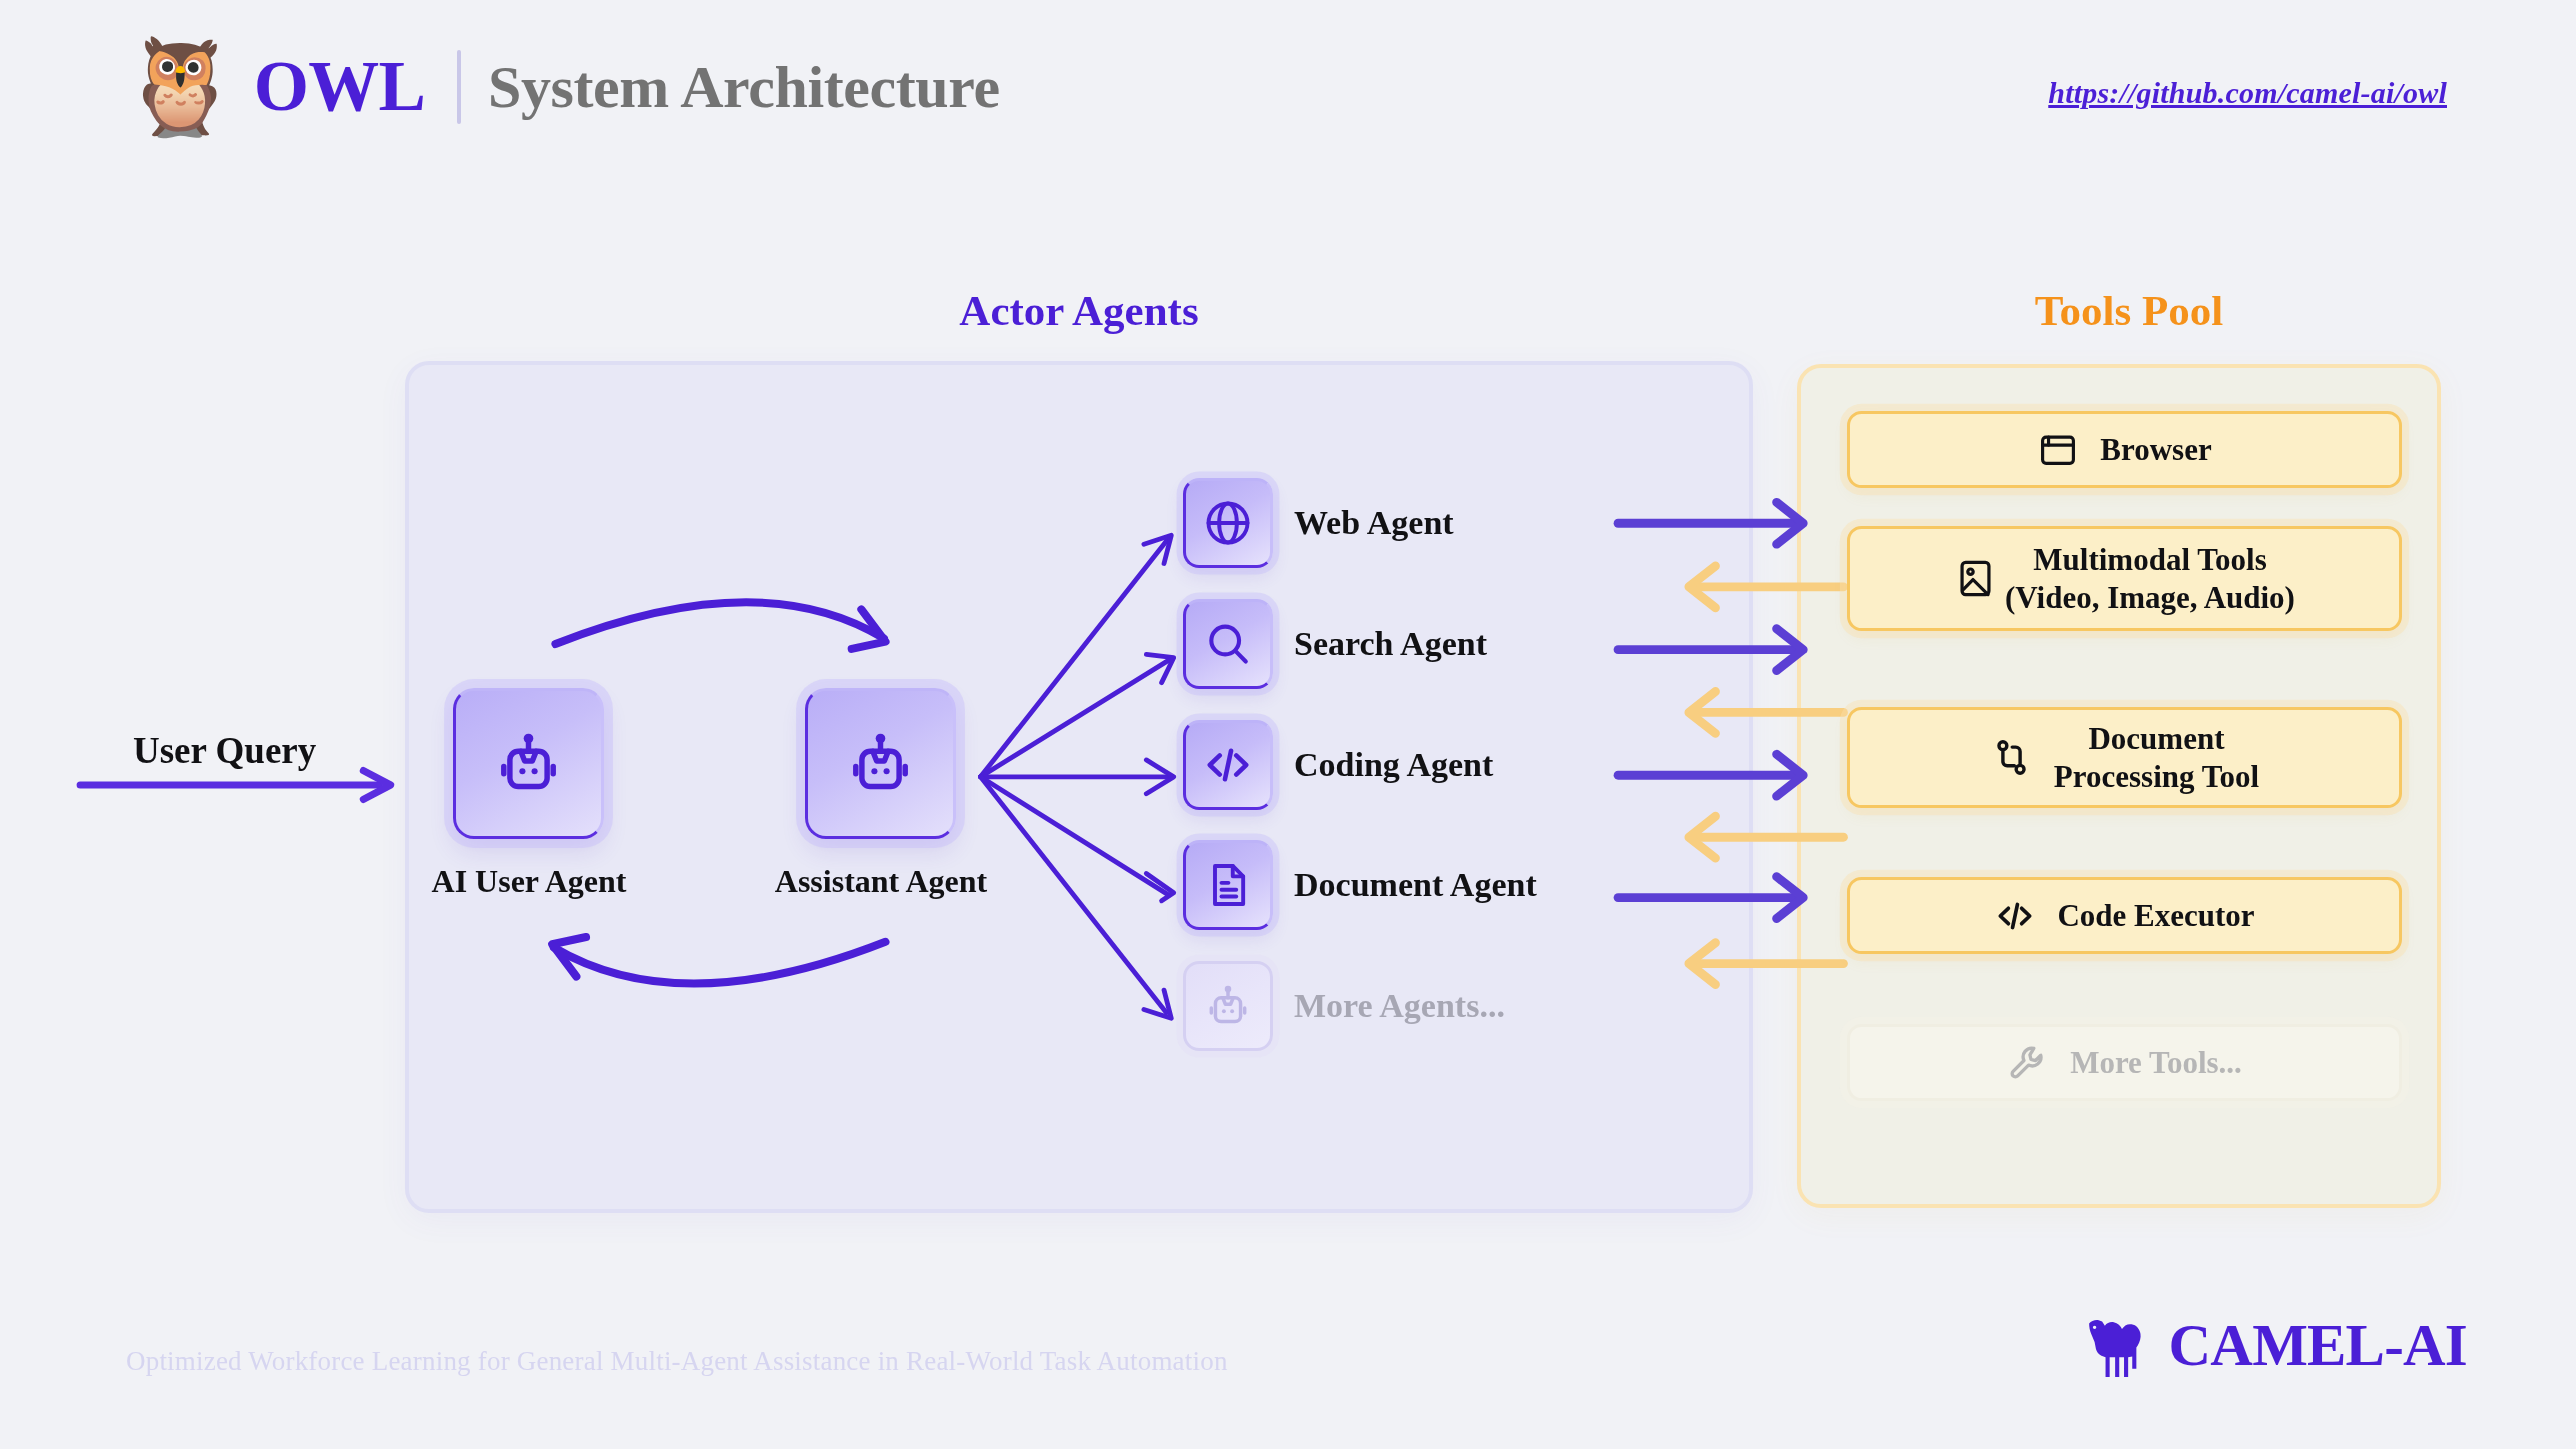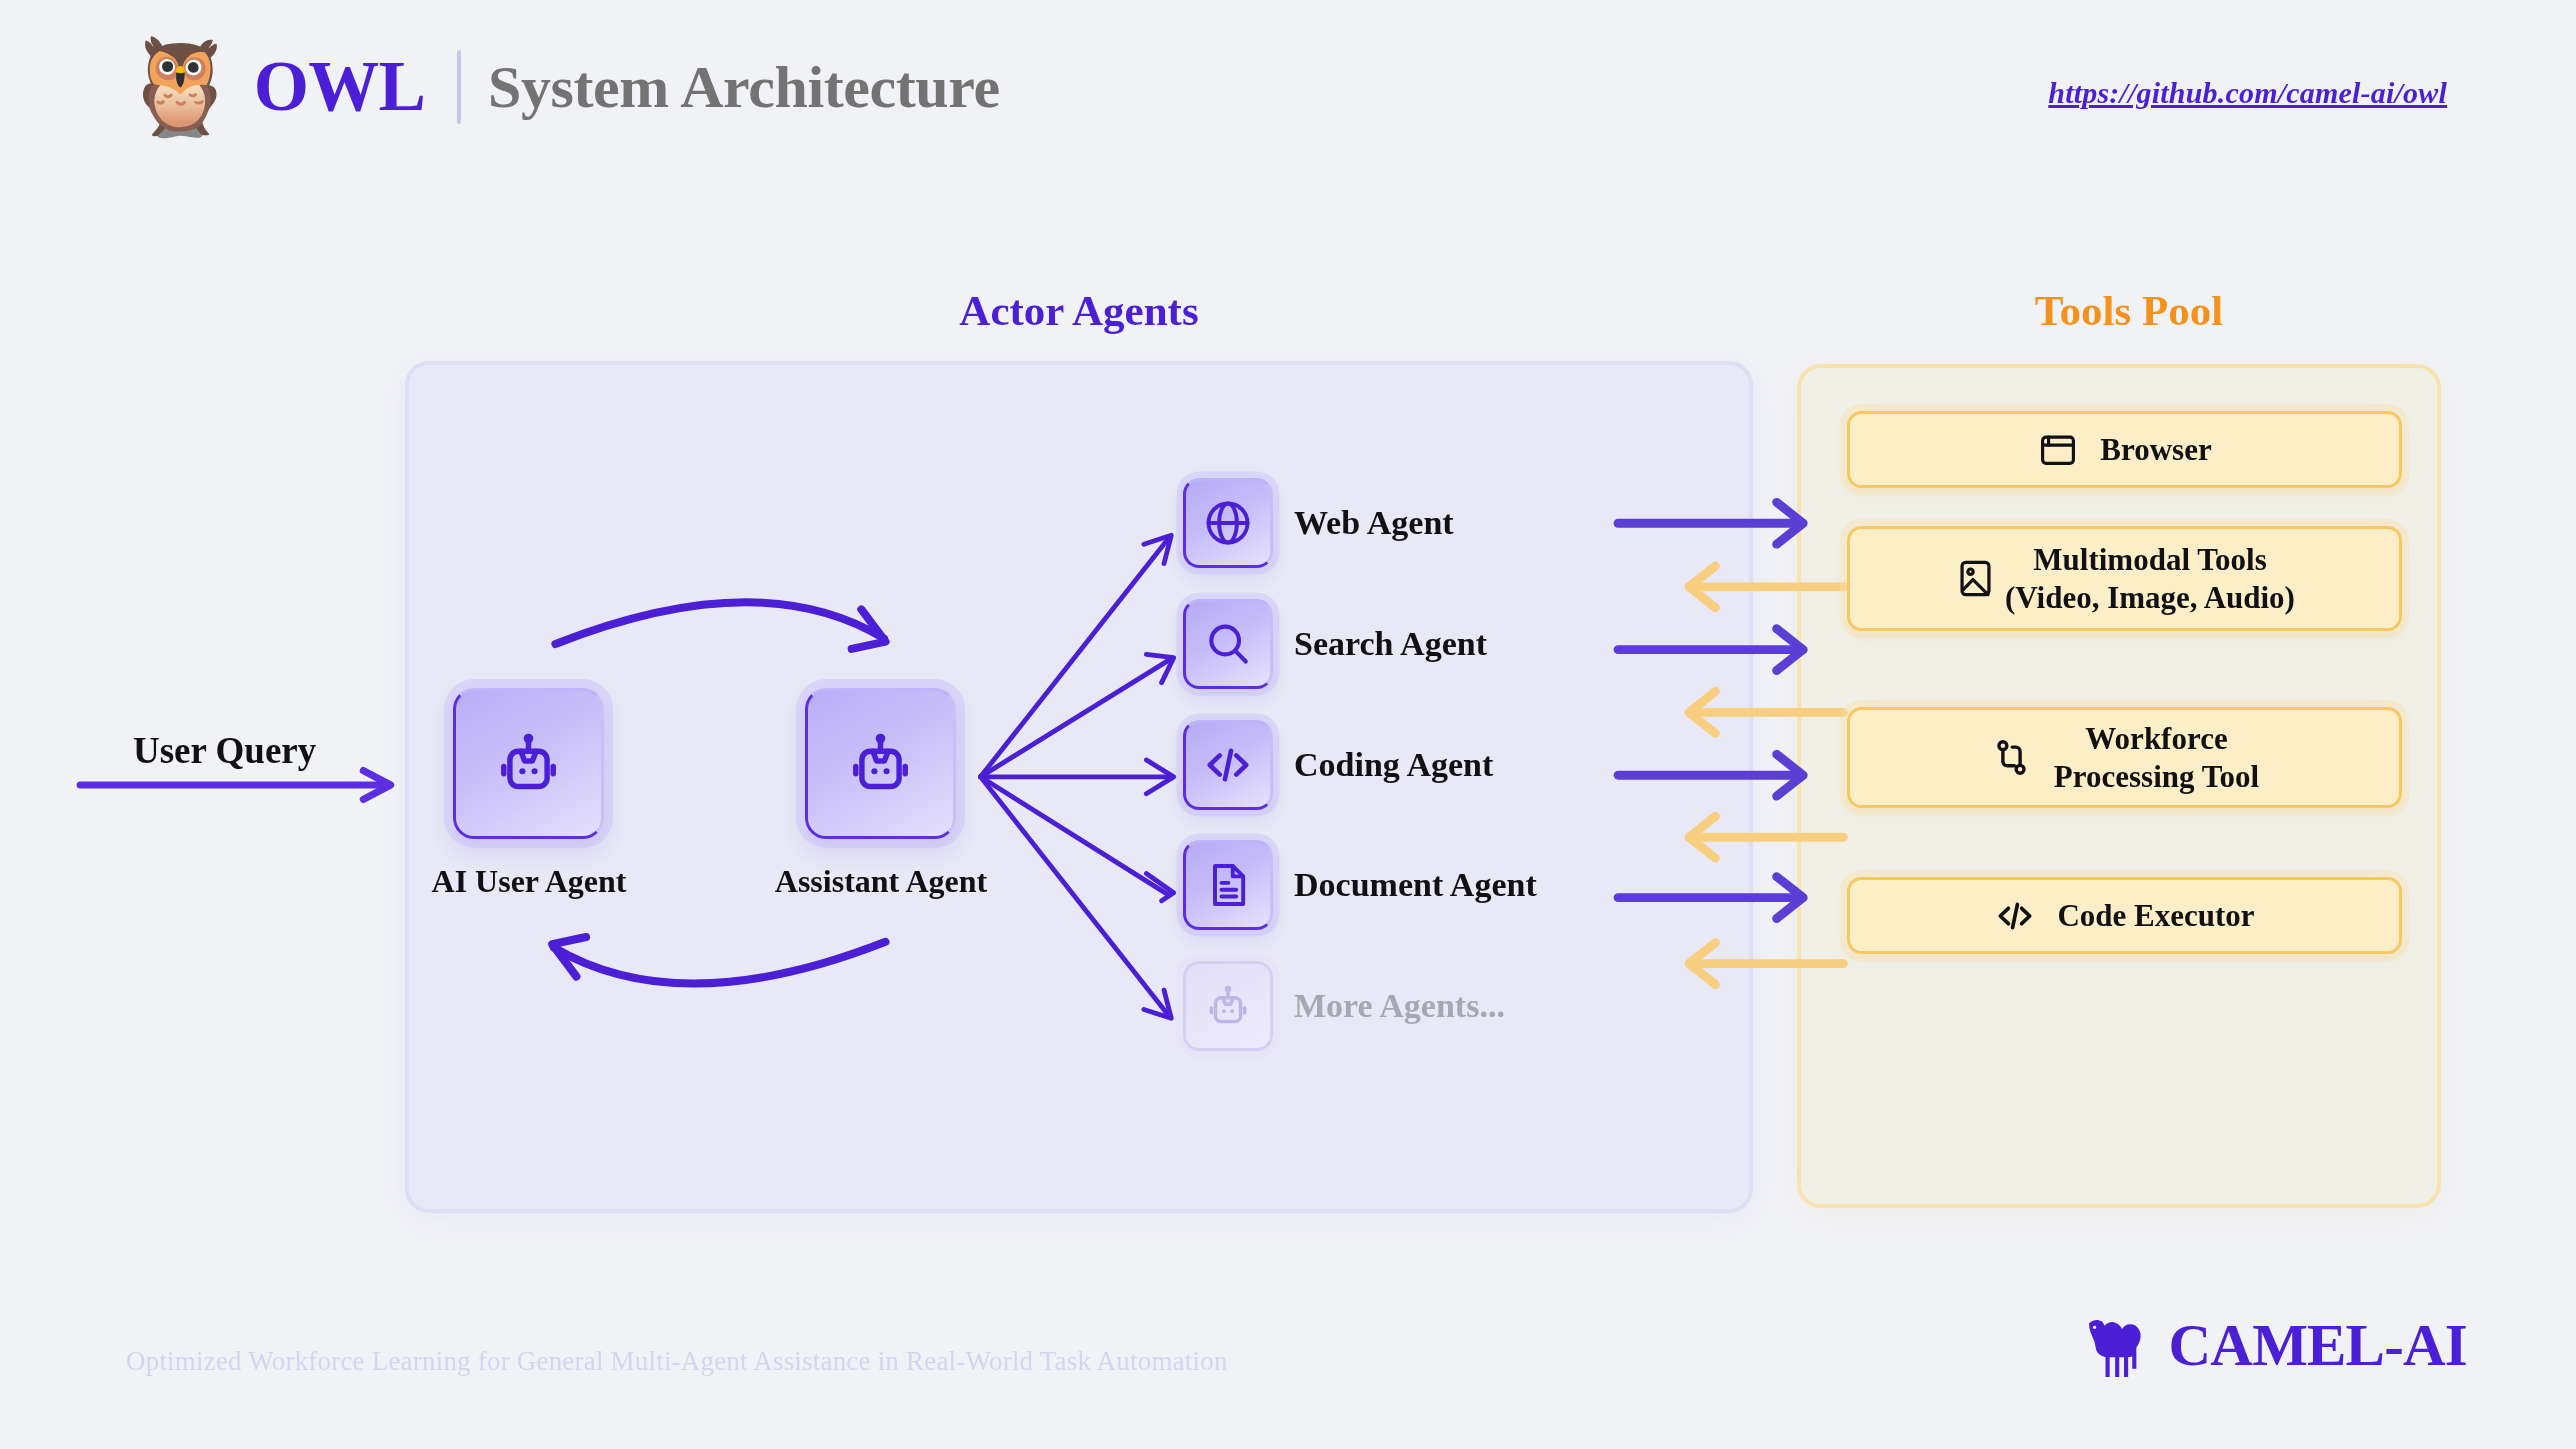--- a/index.html
+++ b/index.html
@@ -268,34 +268,40 @@
   </div>
 
   <div class="tool-card" style="top:707px;height:101px;">
     <svg width="43" height="43" viewBox="0 0 24 24" fill="none" stroke="#111114" stroke-width="1.9" stroke-linecap="round" stroke-linejoin="round">
       <circle cx="7.2" cy="5.4" r="2.2"></circle>
       <circle cx="16.8" cy="18.6" r="2.2"></circle>
       <path d="M7.2 7.6v6.6a2.4 2.4 0 0 0 2.4 2.4h4"></path>
       <path d="M16.8 16.4V8.6a2.4 2.4 0 0 0-2.4-2.4h-2"></path>
     </svg>
     <span class="tool-label">
-      <span>Workforce</span><br>
+      <span>Document</span><br>
       <span>Processing Tool</span>
     </span>
   </div>
 
   <div class="tool-card" style="top:877px;height:77px;">
     <svg width="42" height="42" viewBox="0 0 24 24" fill="none" stroke="#111114" stroke-width="2.1" stroke-linecap="round" stroke-linejoin="round">
       <polyline points="8.2,7.6 3.6,12 8.2,16.4"></polyline>
         <polyline points="15.8,7.6 20.4,12 15.8,16.4"></polyline>
       <line x1="13.4" y1="5.4" x2="10.6" y2="18.6"></line>
     </svg>
     <span class="tool-label">Code Executor</span>
   </div>
 
+  <div class="tool-card muted" style="top:1024px;height:77px;">
+    <svg width="42" height="42" viewBox="0 0 24 24" fill="none" stroke="#B6B6B6" stroke-width="1.9" stroke-linecap="round" stroke-linejoin="round">
+      <path d="M15.3 3.6a5 5 0 0 0-5.6 7l-6.2 6.2a1.8 1.8 0 0 0 0 2.6 1.8 1.8 0 0 0 2.6 0l6.2-6.2a5 5 0 0 0 7-5.6l-3 3-2.6-.6-.6-2.6z"></path>
+    </svg>
+    <span class="tool-label muted">More Tools...</span>
+  </div>
 
   <div id="footer-tagline">Optimized Workforce Learning for General Multi-Agent Assistance in Real-World Task Automation</div>
   <div class="camel-logo">
     <svg width="69" height="63" viewBox="0 0 100 92" fill="#4B1FD6">
       <path d="M10 14c3-4 9-6 14-5l5 2 4 6c3-4 8-6 13-5 6 1 10 5 12 10 3-5 8-8 14-7 7 1 12 7 13 14 1 6-1 12-4 17l-2 3v31h-6V62l-6 1v29h-6V63h-7v29h-6V63h-8v29h-6V63l-6-2c-4-2-7-6-8-10l-2-10-5-12c-2-5-3-10-3-15zM18 17a2.4 2.4 0 1 0 0 5 2.4 2.4 0 0 0 0-5z"></path>
     </svg>
     <span id="camel-wordmark">CAMEL-AI</span>
   </div>
 
 </div>

